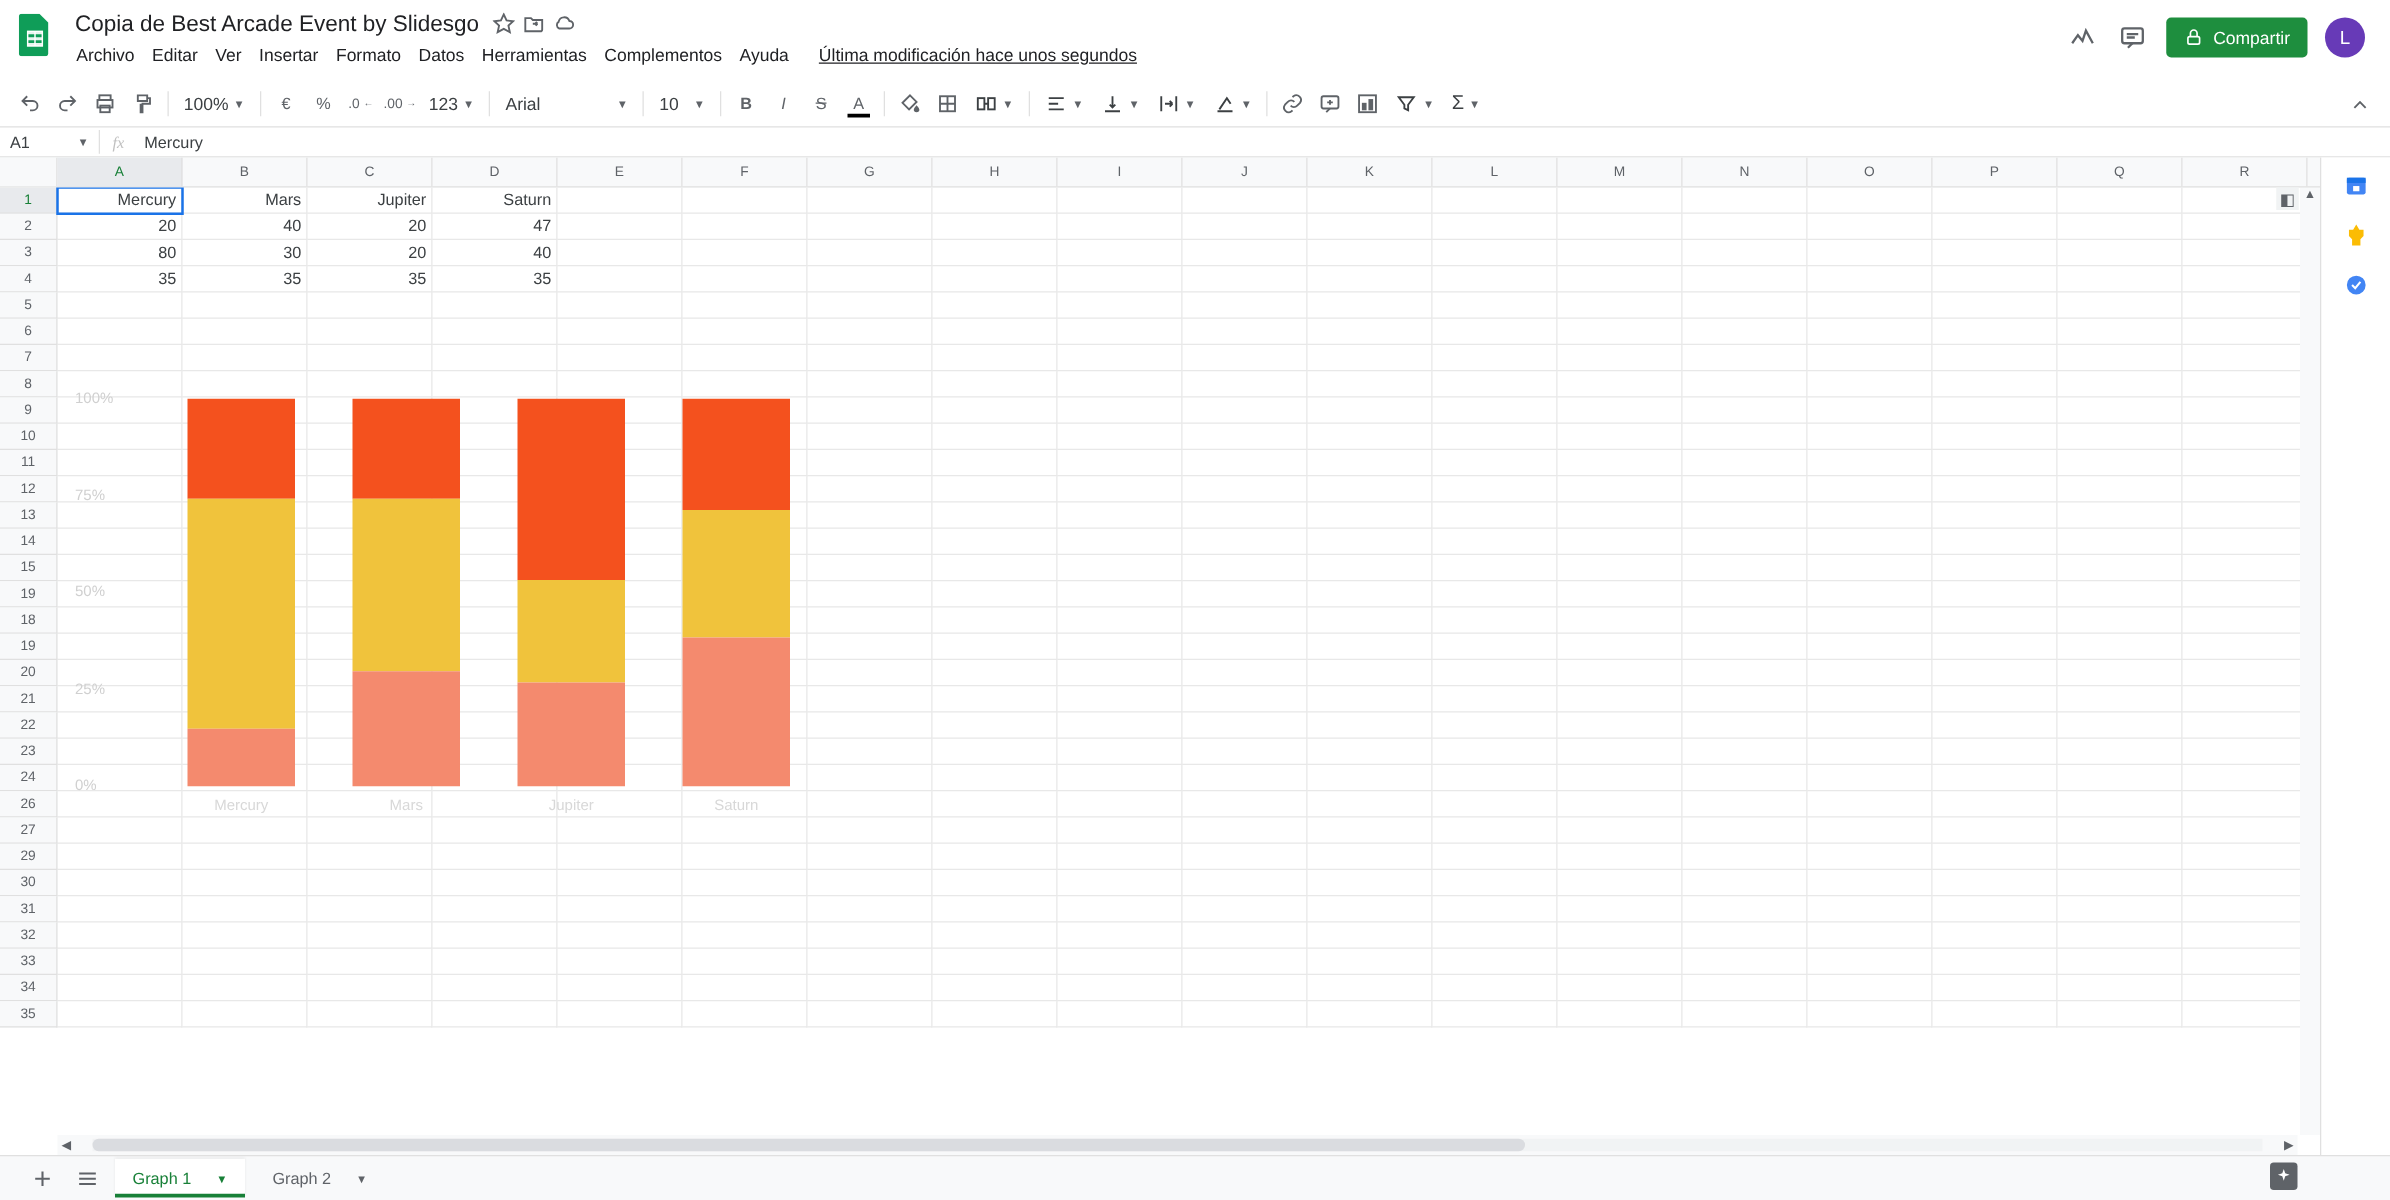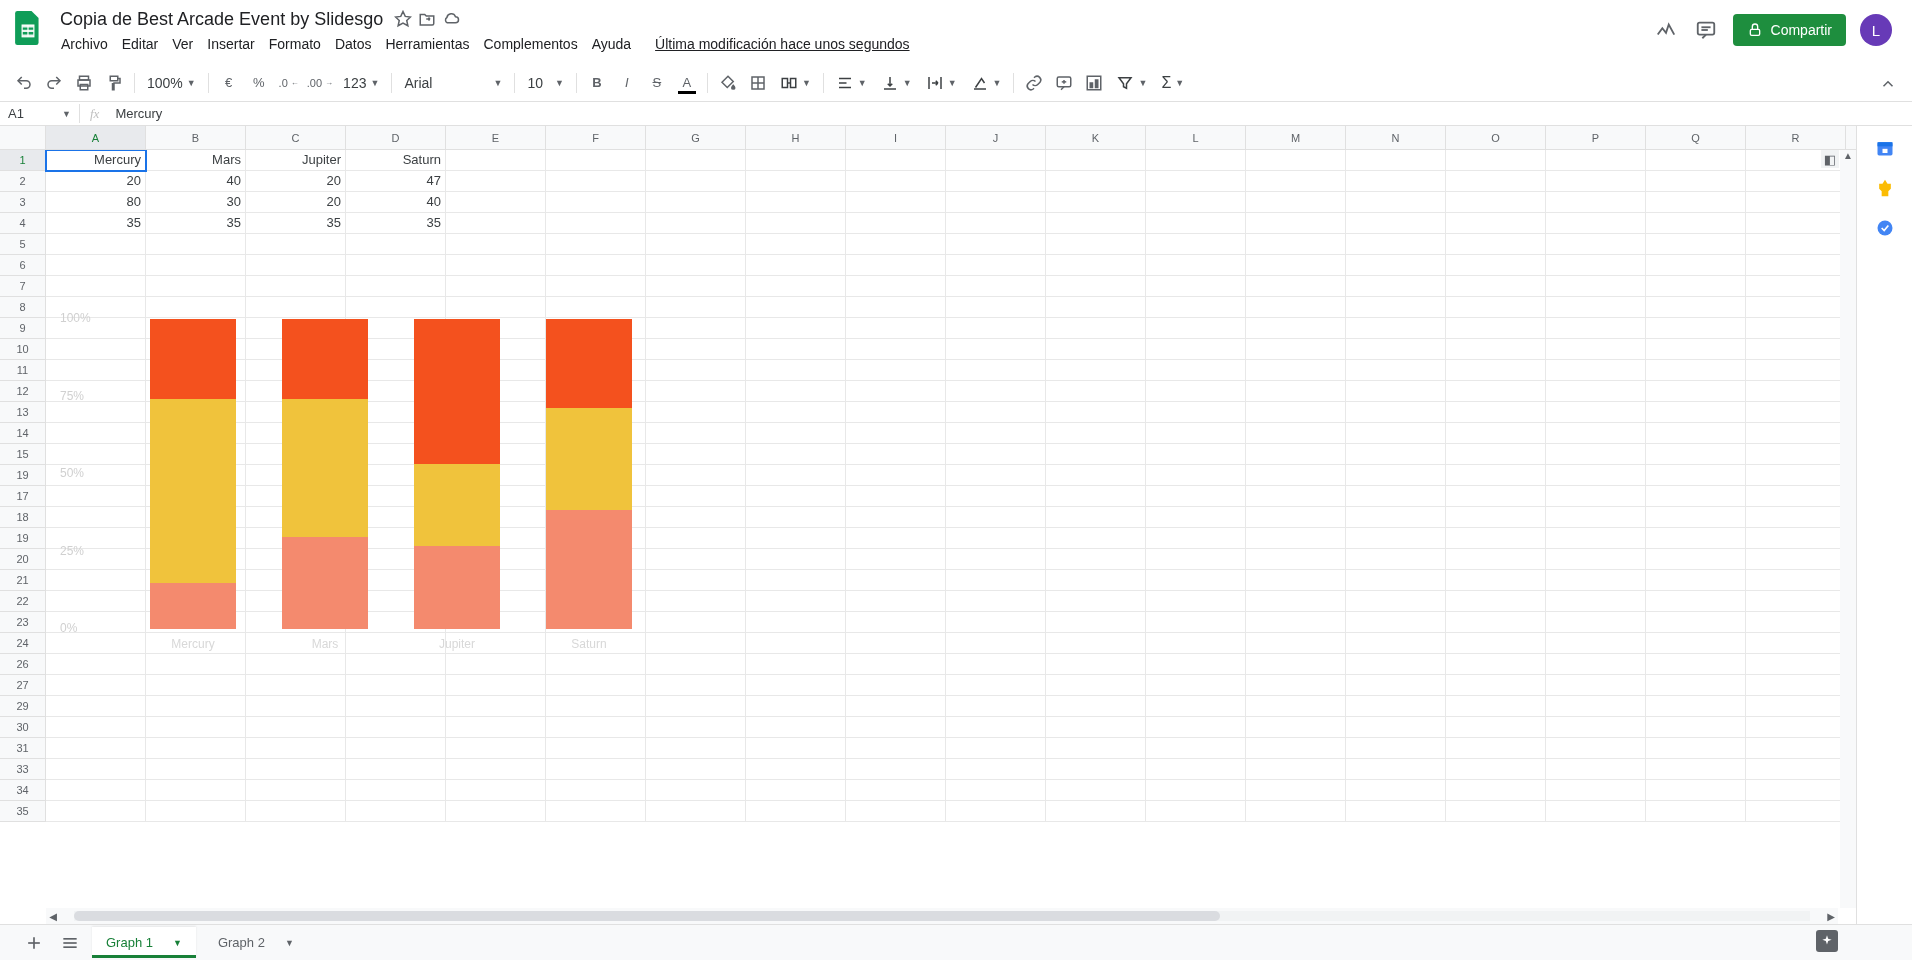--- a/index.html
+++ b/index.html
@@ -675,41 +675,20 @@
           <div class="cell"></div>
           <div class="cell"></div>
           <div class="cell"></div>
           <div class="cell"></div>
           <div class="cell"></div>
           <div class="cell"></div>
           <div class="cell"></div>
           <div class="cell"></div>
         </div>
         <div class="row">
-          <div class="row-header">17</div>
-          <div class="cell"></div>
-          <div class="cell"></div>
-          <div class="cell"></div>
-          <div class="cell"></div>
-          <div class="cell"></div>
-          <div class="cell"></div>
-          <div class="cell"></div>
-          <div class="cell"></div>
-          <div class="cell"></div>
-          <div class="cell"></div>
-          <div class="cell"></div>
-          <div class="cell"></div>
-          <div class="cell"></div>
-          <div class="cell"></div>
-          <div class="cell"></div>
-          <div class="cell"></div>
-          <div class="cell"></div>
-          <div class="cell"></div>
-        </div>
-        <div class="row">
           <div class="row-header">18</div>
           <div class="cell"></div>
           <div class="cell"></div>
           <div class="cell"></div>
           <div class="cell"></div>
           <div class="cell"></div>
           <div class="cell"></div>
           <div class="cell"></div>
           <div class="cell"></div>
           <div class="cell"></div>
@@ -928,20 +907,41 @@
           <div class="cell"></div>
           <div class="cell"></div>
           <div class="cell"></div>
           <div class="cell"></div>
           <div class="cell"></div>
           <div class="cell"></div>
           <div class="cell"></div>
         </div>
         <div class="row">
           <div class="row-header">31</div>
+          <div class="cell"></div>
+          <div class="cell"></div>
+          <div class="cell"></div>
+          <div class="cell"></div>
+          <div class="cell"></div>
+          <div class="cell"></div>
+          <div class="cell"></div>
+          <div class="cell"></div>
+          <div class="cell"></div>
+          <div class="cell"></div>
+          <div class="cell"></div>
+          <div class="cell"></div>
+          <div class="cell"></div>
+          <div class="cell"></div>
+          <div class="cell"></div>
+          <div class="cell"></div>
+          <div class="cell"></div>
+          <div class="cell"></div>
+        </div>
+        <div class="row">
+          <div class="row-header">32</div>
           <div class="cell"></div>
           <div class="cell"></div>
           <div class="cell"></div>
           <div class="cell"></div>
           <div class="cell"></div>
           <div class="cell"></div>
           <div class="cell"></div>
           <div class="cell"></div>
           <div class="cell"></div>
           <div class="cell"></div>

